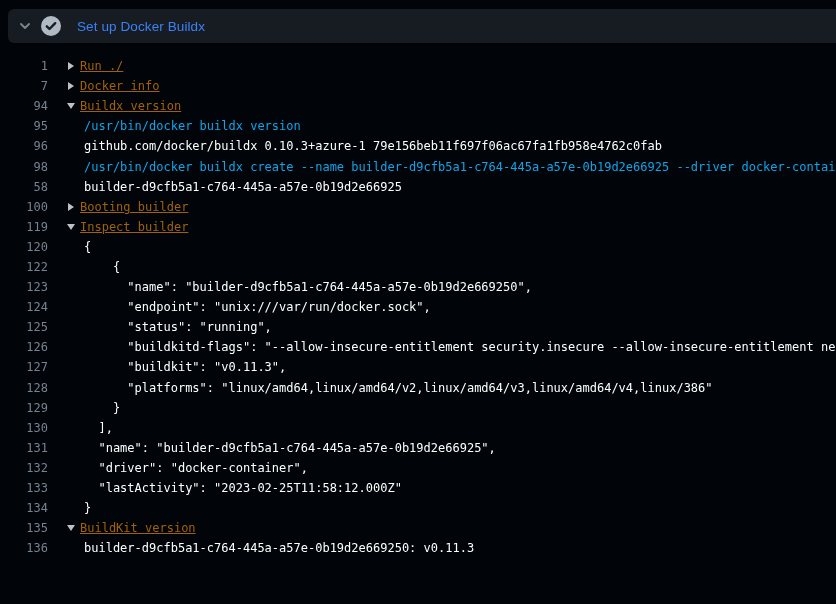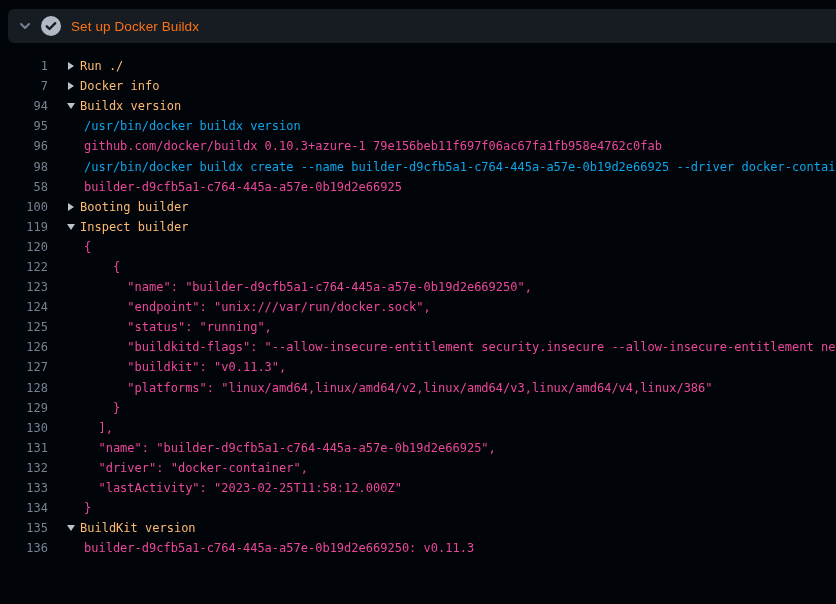--- a/index.html
+++ b/index.html
@@ -18,25 +18,25 @@
     width: 828px; height: 34px;
     background: #171b22;
     border-radius: 6px 0 0 6px;
     display: flex;
     align-items: center;
     cursor: pointer;
   }
   .step-header .chev { margin-left: 10px; width: 14px; height: 14px; flex: none; display: flex; align-items: center; justify-content: center; cursor: pointer; }
   .step-header .status { margin-left: 9px; width: 20px; height: 20px; flex: none; }
   .step-header .title {
-    margin-left: 10px;
+    margin-left: 16px;
     font-family: "Liberation Sans", "DejaVu Sans", sans-serif;
     font-size: 13.5px;
     font-weight: 400;
-    color: #f97316;
+    color: #3b82f6;
     letter-spacing: 0.1px;
   }
   
   .log-body {
     position: absolute;
     left: 0; top: 43px;
     width: 836px; height: 561px;
     padding-top: 13px;
     box-sizing: border-box;
     overflow: hidden;
@@ -64,23 +64,23 @@
     border-top: 4px solid transparent;
     border-bottom: 4px solid transparent;
   }
   .tri-down {
     margin-left: 19px; margin-right: 5px;
     border-top: 6px solid #bac3cc;
     border-left: 4px solid transparent;
     border-right: 4px solid transparent;
   }
   .row .txt { flex: none; }
-  .row.group .txt   { color: #fdba74; }
+  .row.group .txt   { color: #a16207; text-decoration: underline; }
   .row.command .txt { color: #0ea5e9; margin-left: 36px; }
-  .row.output .txt  { color: #ec4899; margin-left: 36px; }
+  .row.output .txt  { color: #ffffff; margin-left: 36px; }
 </style>
 </head>
 <body>
 
 <div class="app">
 
   <div class="step-header">
     <span class="chev">
       <svg width="14" height="14" viewBox="0 0 14 14">
         <path d="M3 5 L7 9 L11 5" fill="none" stroke="#768390" stroke-width="2" stroke-linecap="round" stroke-linejoin="round"></path>

